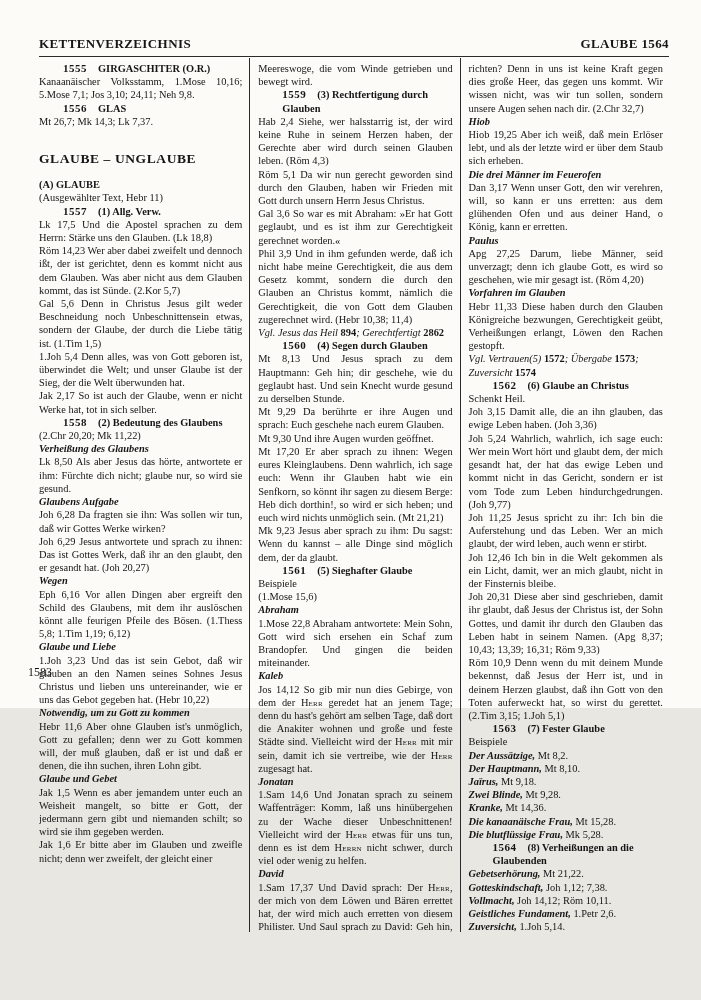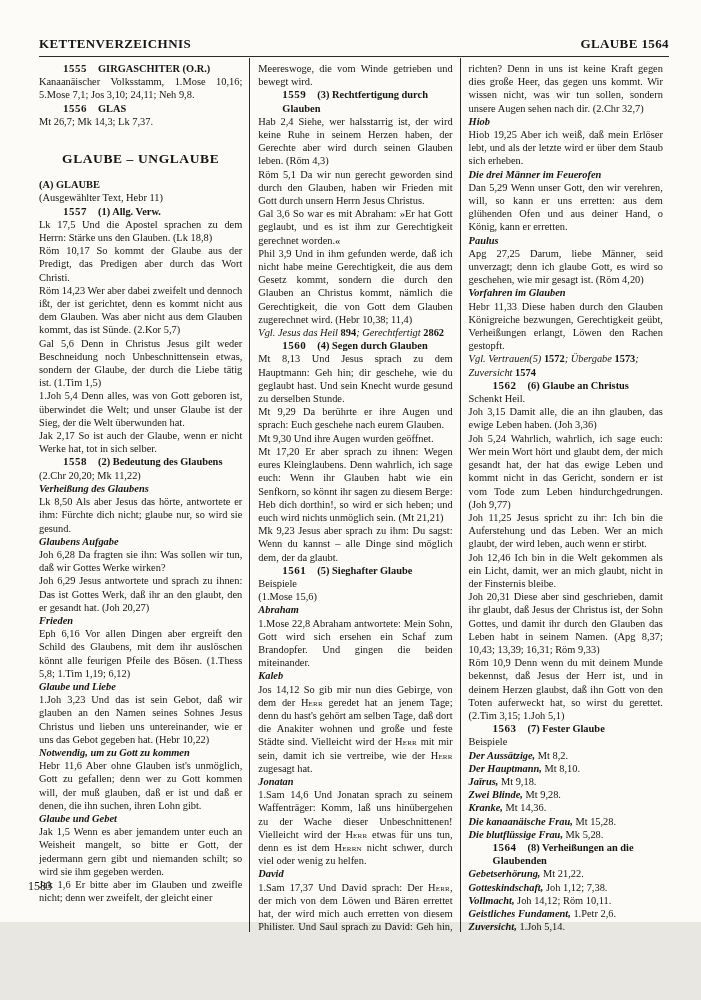--- a/index.html
+++ b/index.html
@@ -2,21 +2,21 @@
 <html lang="de"><head>
 <meta charset="utf-8">
 <style>
   html,body{margin:0;padding:0;}
   body{
     width:701px;height:1000px;overflow:hidden;
     background:#e9e7e2;
     font-family:"Liberation Serif","DejaVu Serif",serif;
   }
   .page{
-    position:relative;width:701px;height:922px;
+    position:relative;width:701px;height:708px;
     background:#fcfbf8;color:#151515;
   }
   .running-header{
     position:absolute;top:36px;left:39px;right:32px;
     display:flex;justify-content:space-between;
     font-weight:bold;font-size:13px;letter-spacing:.4px;
   }
   .header-rule{
     position:absolute;top:56px;left:39px;right:32px;
     border-top:1.4px solid #2a2a2a;
@@ -33,21 +33,21 @@
     hyphens:auto;-webkit-hyphens:auto;
     overflow:hidden;
   }
   .column + .column{border-left:1px solid #2a2a2a;padding-left:8px;}
   .column p,.column h2{margin:0;}
   .body{text-align:justify;}
   .entry{font-weight:bold;text-align:left;padding-left:24px;text-indent:0;}
   .entry .num{margin-right:11px;font-size:11px;letter-spacing:.5px;margin-top:34px;}
   .subhead{font-weight:bold;font-style:italic;text-align:left;}
   .boldline{font-weight:bold;text-align:left;}
-  .mainhead{font-weight:bold;font-size:13.5px;letter-spacing:.6px;text-align:center;}
+  .mainhead{font-weight:bold;font-size:13.5px;letter-spacing:.6px;text-align:left;}
   .vgl{font-style:italic;text-align:left;}
   .vgl .ref-num{font-style:normal;font-weight:bold;}
   .example{text-align:left;}
   .ex-name{font-weight:bold;font-style:italic;}
   .sc{font-variant:small-caps;letter-spacing:.2px;}
   .footer{
     position:absolute;left:16px;bottom:28px;width:701px;
     font-size:12px;padding-left:12px;
   }
   .gap{width:100%;}
@@ -67,33 +67,32 @@
         <p class="body">Kanaanäischer Volksstamm, 1.Mose 10,16; 5.Mose 7,1; Jos 3,10; 24,11; Neh 9,8.</p>
         <p class="entry"><span class="num">1556</span><span class="entry-title">GLAS</span></p>
         <p class="body">Mt 26,7; Mk 14,3; Lk 7,37.</p>
         <div class="gap" style="height: 24px;"></div>
         <h2 class="mainhead">GLAUBE – UNGLAUBE</h2>
         <div class="gap" style="height: 13px;"></div>
         <p class="boldline">(A) GLAUBE</p>
         <p class="body">(Ausgewählter Text, Hebr 11)</p>
         <p class="entry"><span class="num">1557</span><span class="entry-title">(1) Allg. Verw.</span></p>
         <p class="body">Lk 17,5 Und die Apostel sprachen zu dem Herrn: Stärke uns den Glauben. (Lk 18,8)</p>
-        <p class="body">Röm 10,17 So kommt der Glaube aus der Predigt, das Predigen aber durch das Wort Christi.</p>
         <p class="body">Röm 14,23 Wer aber dabei zweifelt und dennoch ißt, der ist gerichtet, denn es kommt nicht aus dem Glauben. Was aber nicht aus dem Glauben kommt, das ist Sünde. (2.Kor 5,7)</p>
         <p class="body">Gal 5,6 Denn in Christus Jesus gilt weder Beschneidung noch Unbeschnittensein etwas, sondern der Glaube, der durch die Liebe tätig ist. (1.Tim 1,5)</p>
         <p class="body">1.Joh 5,4 Denn alles, was von Gott geboren ist, überwindet die Welt; und unser Glaube ist der Sieg, der die Welt überwunden hat.</p>
         <p class="body">Jak 2,17 So ist auch der Glaube, wenn er nicht Werke hat, tot in sich selber.</p>
         <p class="entry"><span class="num">1558</span><span class="entry-title">(2) Bedeutung des Glaubens</span></p>
         <p class="body">(2.Chr 20,20; Mk 11,22)</p>
         <p class="subhead">Verheißung des Glaubens</p>
         <p class="body">Lk 8,50 Als aber Jesus das hörte, antwortete er ihm: Fürchte dich nicht; glaube nur, so wird sie gesund.</p>
         <p class="subhead">Glaubens Aufgabe</p>
         <p class="body">Joh 6,28 Da fragten sie ihn: Was sollen wir tun, daß wir Gottes Werke wirken?</p>
         <p class="body">Joh 6,29 Jesus antwortete und sprach zu ihnen: Das ist Gottes Werk, daß ihr an den glaubt, den er gesandt hat. (Joh 20,27)</p>
-        <p class="subhead">Frieden</p>
+        <p class="subhead">Wegen</p>
         <p class="body">Eph 6,16 Vor allen Dingen aber ergreift den Schild des Glaubens, mit dem ihr auslöschen könnt alle feurigen Pfeile des Bösen. (1.Thess 5,8; 1.Tim 1,19; 6,12)</p>
         <p class="subhead">Glaube und Liebe</p>
         <p class="body">1.Joh 3,23 Und das ist sein Gebot, daß wir glauben an den Namen seines Sohnes Jesus Christus und lieben uns untereinander, wie er uns das Gebot gegeben hat. (Hebr 10,22)</p>
         <p class="subhead">Notwendig, um zu Gott zu kommen</p>
         <p class="body">Hebr 11,6 Aber ohne Glauben ist's unmöglich, Gott zu gefallen; denn wer zu Gott kommen will, der muß glauben, daß er ist und daß er denen, die ihn suchen, ihren Lohn gibt.</p>
         <p class="subhead">Glaube und Gebet</p>
         <p class="body">Jak 1,5 Wenn es aber jemandem unter euch an Weisheit mangelt, so bitte er Gott, der jedermann gern gibt und niemanden schilt; so wird sie ihm gegeben werden.</p>
         <p class="body">Jak 1,6 Er bitte aber im Glauben und zweifle nicht; denn wer zweifelt, der gleicht einer</p>
       </div>
     <div class="column">
@@ -120,21 +119,21 @@
         <p class="subhead">Jonatan</p>
         <p class="body">1.Sam 14,6 Und Jonatan sprach zu seinem Waffenträger: Komm, laß uns hinübergehen zu der Wache dieser Unbeschnittenen! Vielleicht wird der <span class="sc">Herr</span> etwas für uns tun, denn es ist dem <span class="sc">Herrn</span> nicht schwer, durch viel oder wenig zu helfen.</p>
         <p class="subhead">David</p>
         <p class="body">1.Sam 17,37 Und David sprach: Der <span class="sc">Herr</span>, der mich von dem Löwen und Bären errettet hat, der wird mich auch erretten von diesem Philister. Und Saul sprach zu David: Geh hin, der  sei mit dir.</p>
       </div>
     <div class="column">
         <p class="body">richten? Denn in uns ist keine Kraft gegen dies große Heer, das gegen uns kommt. Wir wissen nicht, was wir tun sollen, sondern unsere Augen sehen nach dir. (2.Chr 32,7)</p>
         <p class="subhead">Hiob</p>
         <p class="body">Hiob 19,25 Aber ich weiß, daß mein Erlöser lebt, und als der letzte wird er über dem Staub sich erheben.</p>
         <p class="subhead">Die drei Männer im Feuerofen</p>
-        <p class="body">Dan 5,29 Wenn unser Gott, den wir verehren, will, so kann er uns erretten: aus dem glühenden Ofen und aus deiner Hand, o König, kann er erretten.</p>
+        <p class="body">Dan 3,17 Wenn unser Gott, den wir verehren, will, so kann er uns erretten: aus dem glühenden Ofen und aus deiner Hand, o König, kann er erretten.</p>
         <p class="subhead">Paulus</p>
         <p class="body">Apg 27,25 Darum, liebe Männer, seid unverzagt; denn ich glaube Gott, es wird so geschehen, wie mir gesagt ist. (Röm 4,20)</p>
         <p class="subhead">Vorfahren im Glauben</p>
         <p class="body">Hebr 11,33 Diese haben durch den Glauben Königreiche bezwungen, Gerechtigkeit geübt, Verheißungen erlangt, Löwen den Rachen gestopft.</p>
         <p class="vgl"><span class="ref-text">Vgl. Vertrauen(5) </span><span class="ref-num">1572</span><span class="ref-text">; </span><span class="ref-text">Übergabe </span><span class="ref-num">1573</span><span class="ref-text">; </span><span class="ref-text">Zuversicht </span><span class="ref-num">1574</span></p>
         <p class="entry"><span class="num">1562</span><span class="entry-title">(6) Glaube an Christus</span></p>
         <p class="body">Schenkt Heil.</p>
         <p class="body">Joh 3,15 Damit alle, die an ihn glauben, das ewige Leben haben. (Joh 3,36)</p>
         <p class="body">Joh 5,24 Wahrlich, wahrlich, ich sage euch: Wer mein Wort hört und glaubt dem, der mich gesandt hat, der hat das ewige Leben und kommt nicht in das Gericht, sondern er ist vom Tode zum Leben hindurchgedrungen. (Joh 9,77)</p>
         <p class="body">Joh 11,25 Jesus spricht zu ihr: Ich bin die Auferstehung und das Leben. Wer an mich glaubt, der wird leben, auch wenn er stirbt.</p>

